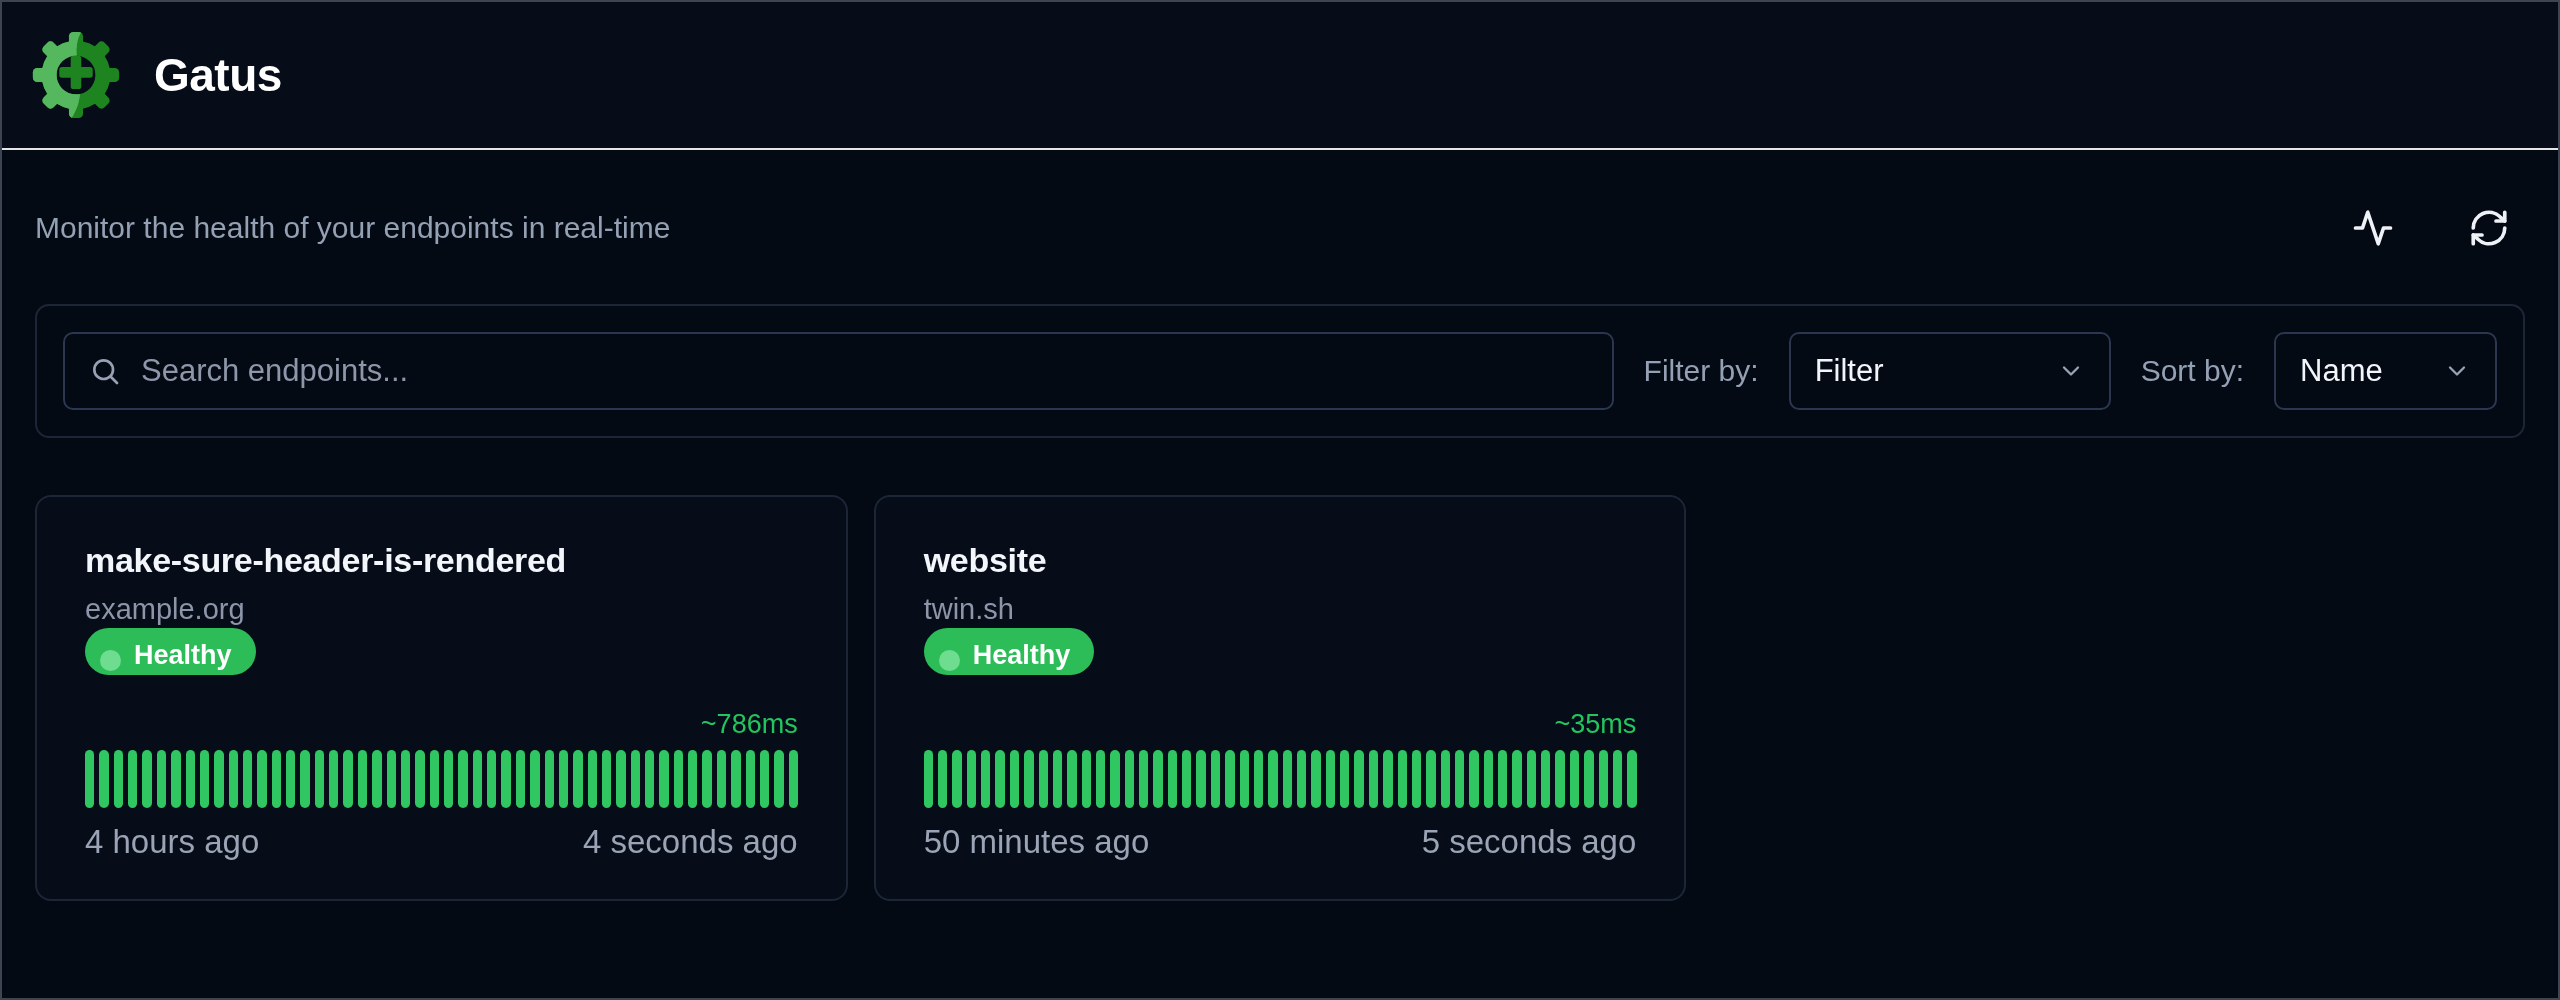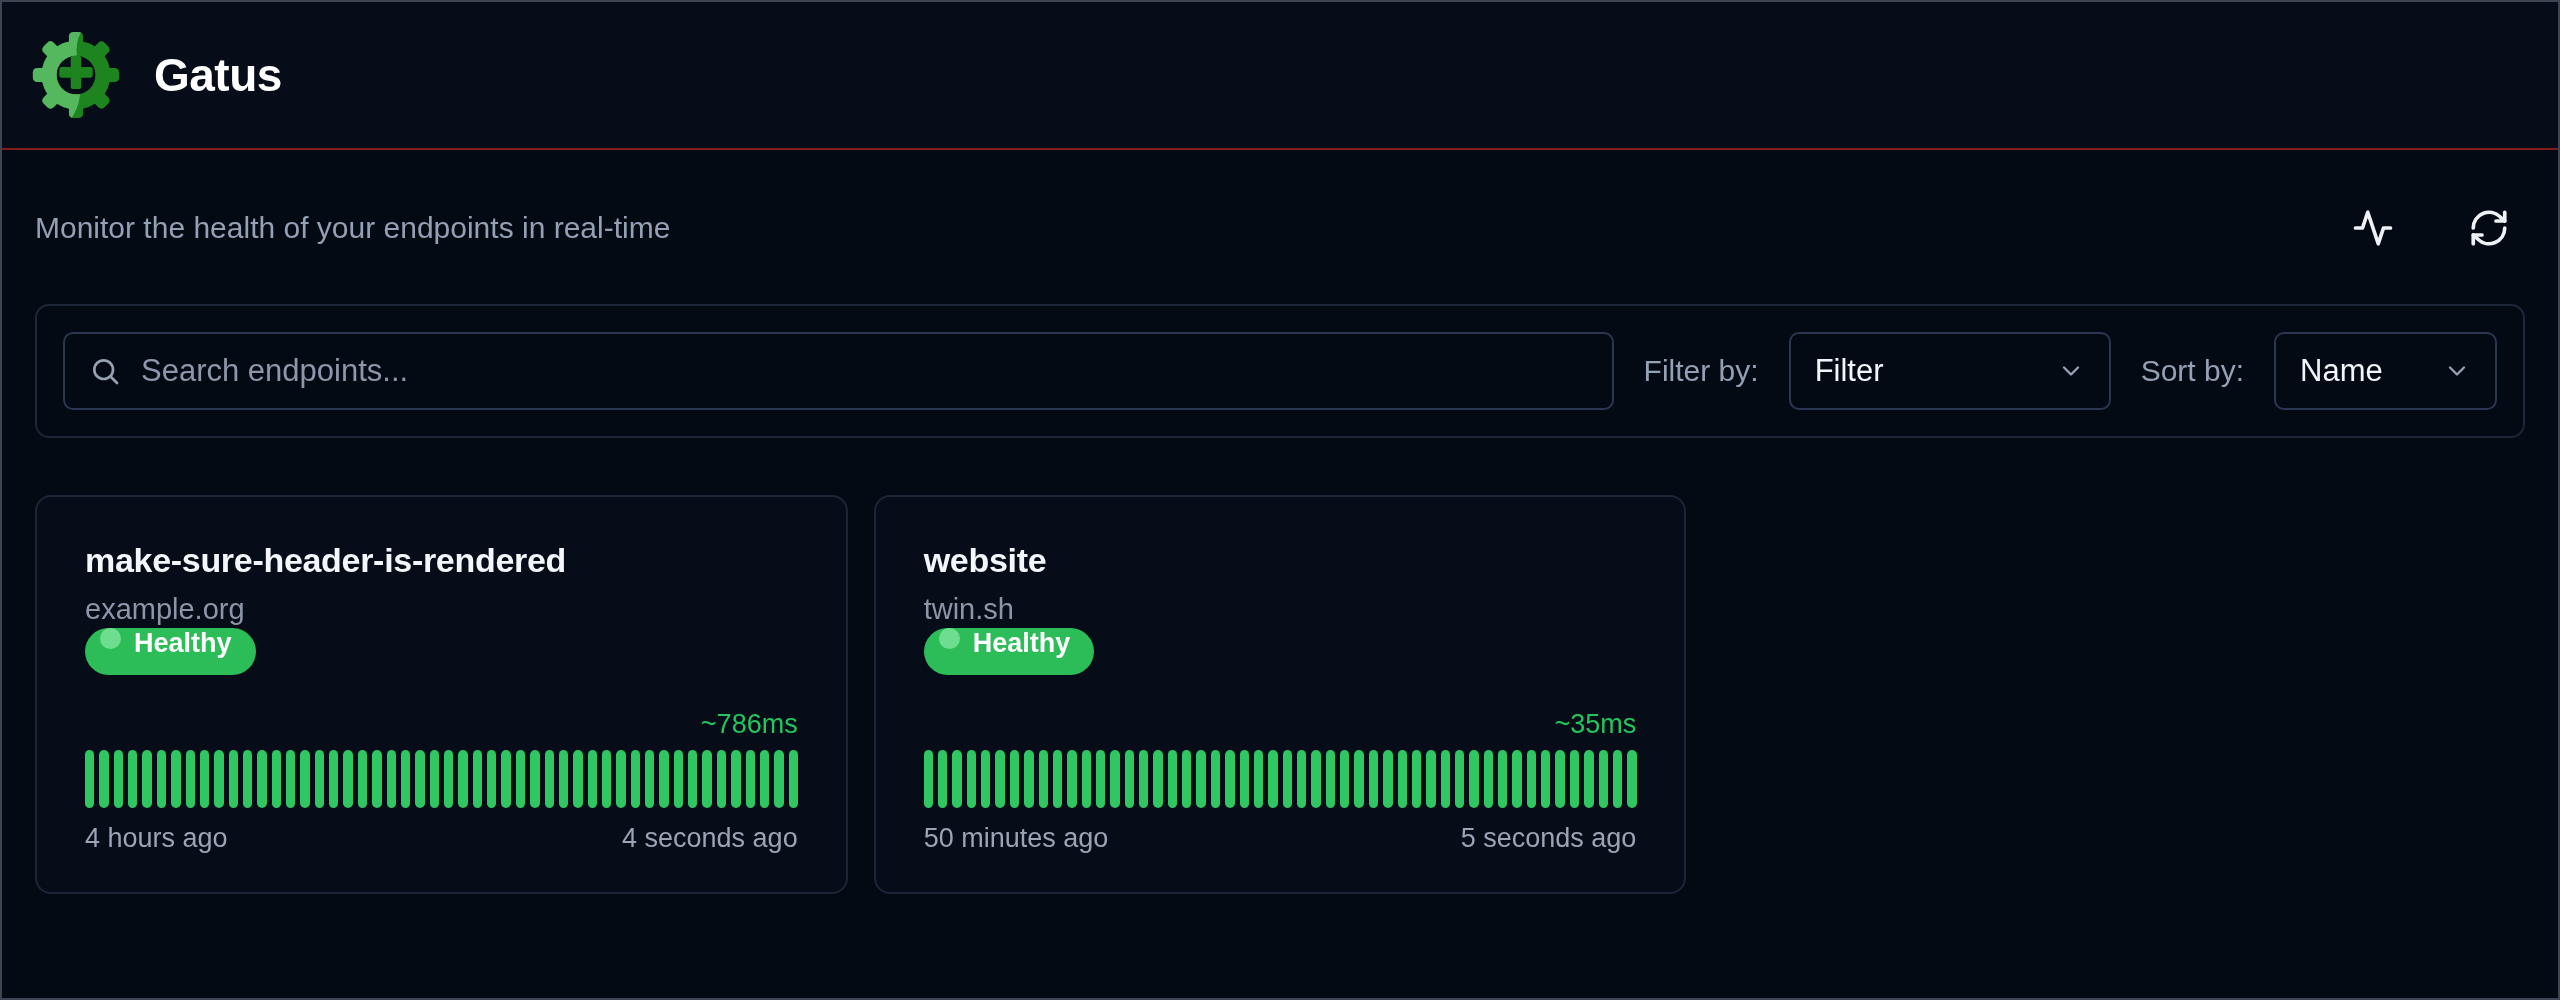--- a/index.html
+++ b/index.html
@@ -13,21 +13,21 @@
   }
 
   
   .navbar {
     height: 148px;
     display: flex;
     align-items: center;
     gap: 34px;
     padding: 0 30px;
     background: var(--panel-bg, #060c18);
-    border-bottom: 2px solid #7f1d1d;
+    border-bottom: 2px solid #e5e5e5;
   }
   .logo-svg { width: 88px; height: 88px; display: block; }
   .brand-name {
     font-size: 46px;
     font-weight: 700;
     letter-spacing: -0.5px;
     color: #ffffff;
   }
 
   
@@ -131,21 +131,21 @@
     color: #f3f6fa;
     margin-bottom: 13px;
     cursor: pointer;
   }
   .ep-host { font-size: 29px; color: var(--text-muted, #8c96a8); }
   .badge {
     background: var(--status-healthy, #2dbd58);
     border-radius: 999px;
     height: 47px;
     display: flex;
-    align-items: flex-start;
+    align-items: flex-end;
     gap: 13px;
     padding: 0 24px 4px 15px;
     flex: none;
     margin-top: 2px;
   }
   .badge .dot {
     width: 21px; height: 21px; border-radius: 50%;
     background: var(--status-healthy-dot, #6edd90);
   }
   .badge .badge-label { font-size: 27px; font-weight: 700; color: #ffffff; }
@@ -156,21 +156,21 @@
     font-size: 27px;
     color: #22c55e;
   }
   .bars { height: 58px; display: flex; gap: 5px; }
   .bar { flex: 1; border-radius: 5px; }
   .bar.success { background: var(--bar-success, #30c763); }
   .times {
     display: flex;
     justify-content: space-between;
     margin-top: 15px;
-    font-size: 27px;
+    font-size: 33px;
     color: #9aa4b5;
   }
 </style>
 </head>
 <body>
 
 <nav class="navbar">
   <div style="display:flex;align-items:center;gap:34px;">
     <svg class="logo-svg" viewBox="0 0 100 100" aria-hidden="true">
       <defs>

